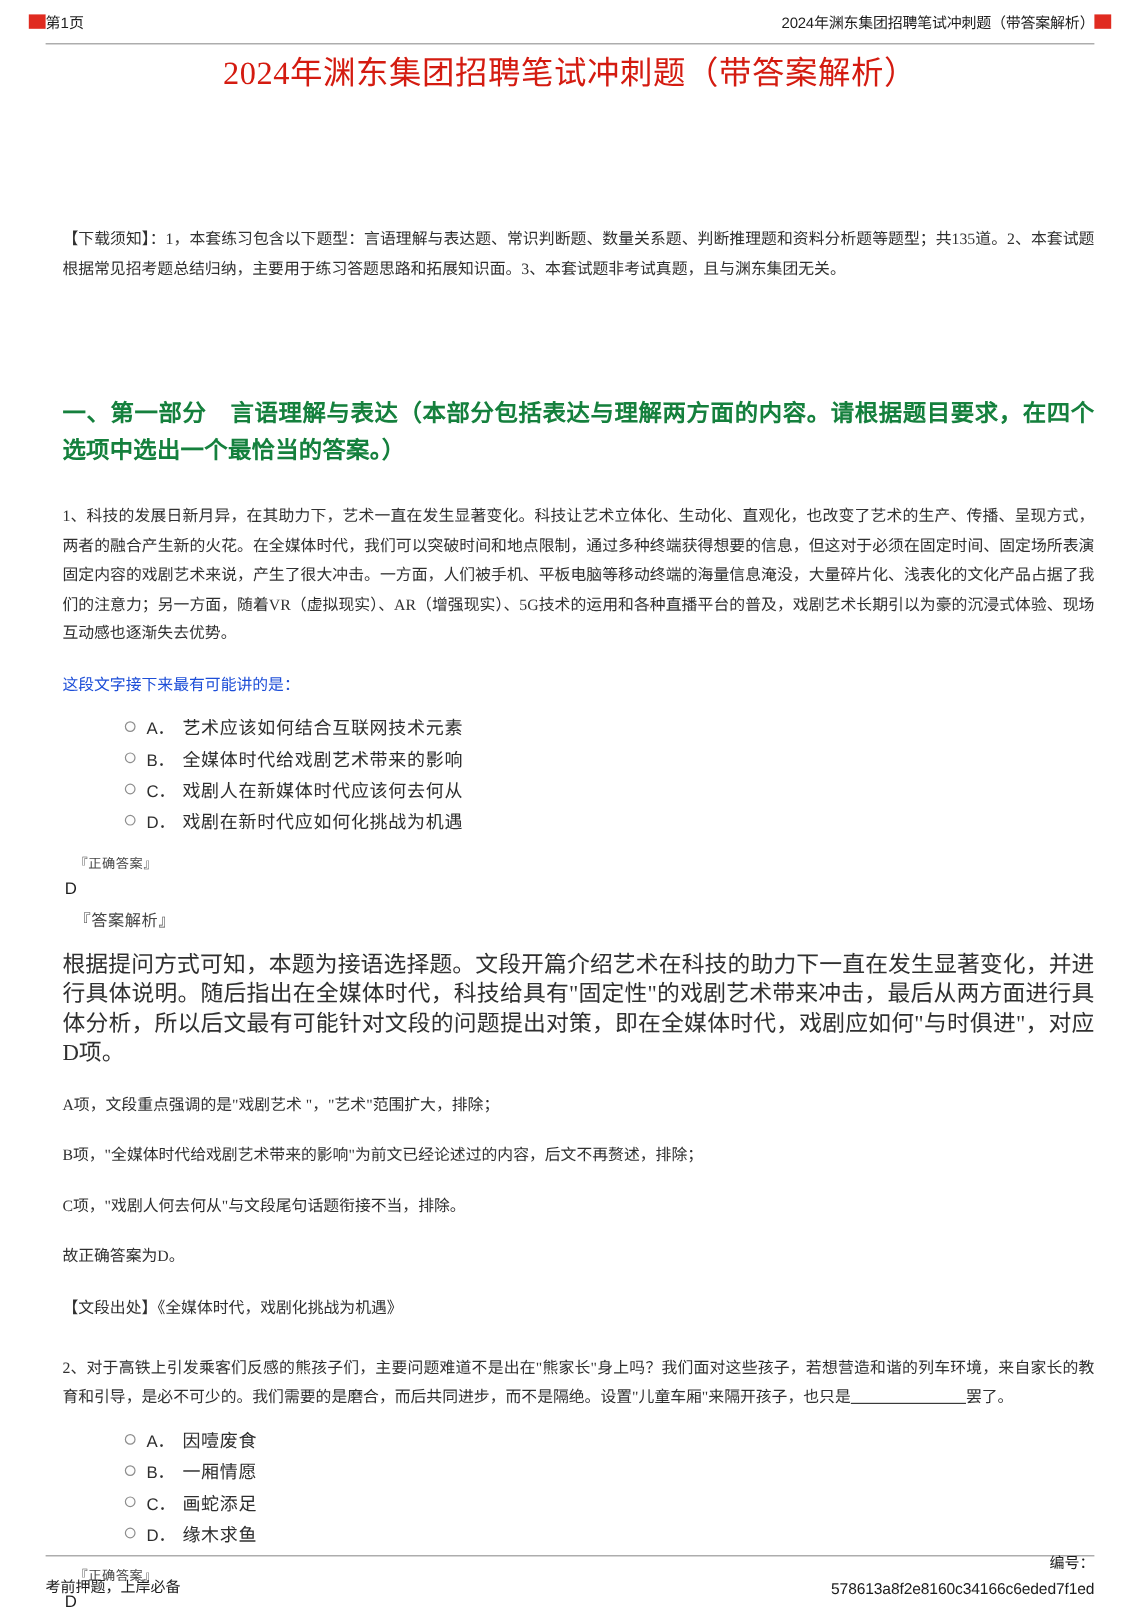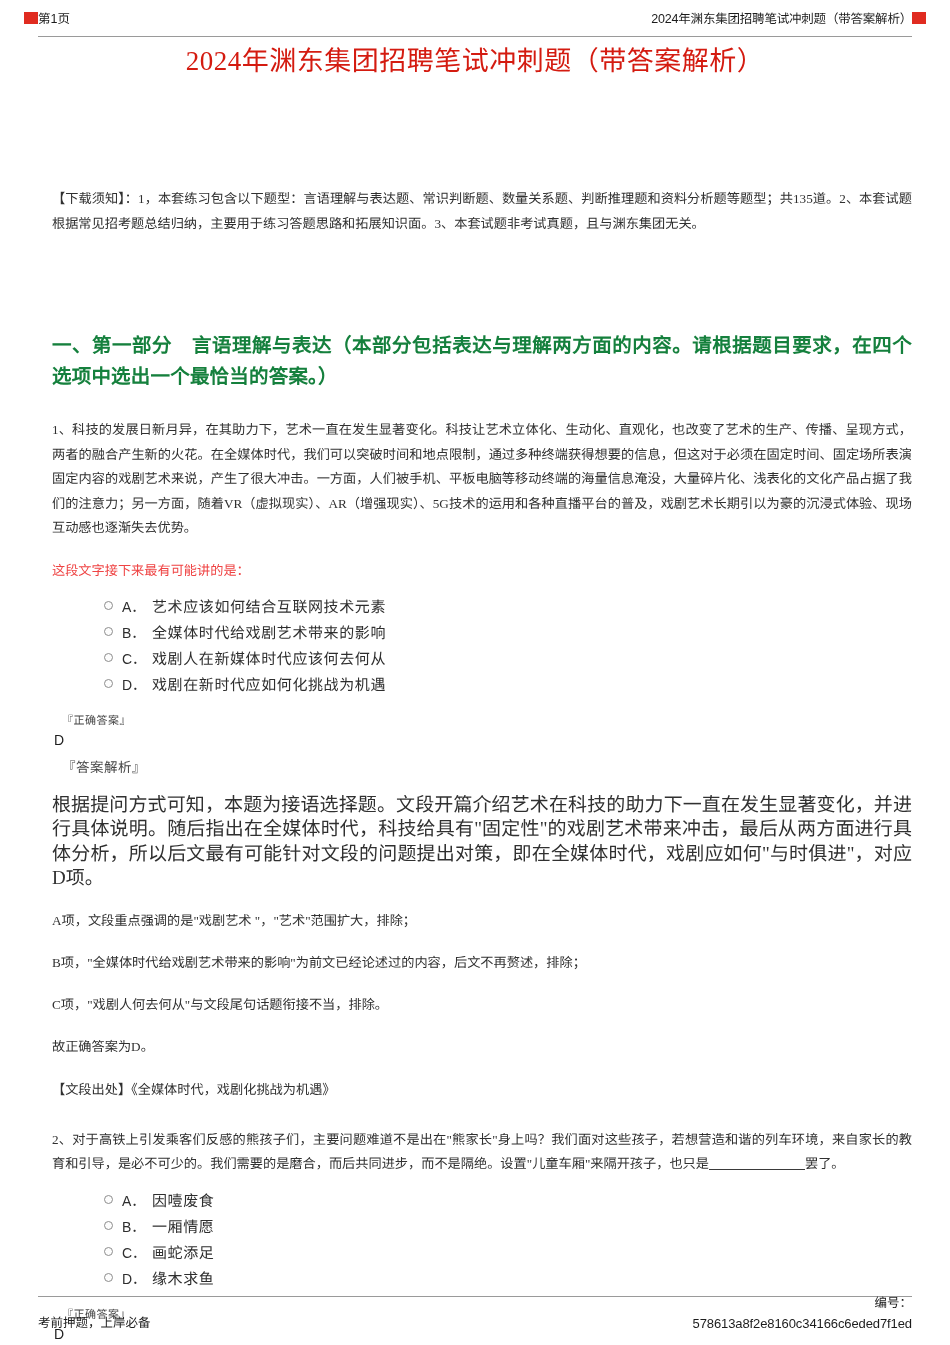--- a/index.html
+++ b/index.html
@@ -100,21 +100,21 @@
     font-size: 13.2px;
     line-height: 24.5px;
     text-align: justify;
     color: #303030;
     margin: 26px 0 0 0;
   }
 
   .q-prompt {
     font-size: 13.2px;
     line-height: 24px;
-    color: #ef4444;
+    color: #1d4ed8;
     margin: 18px 0 0 0;
   }
 
   .options {
     margin: 10px 0 0 0;
     padding: 0;
     list-style: none;
   }
   .option {
     display: flex;

